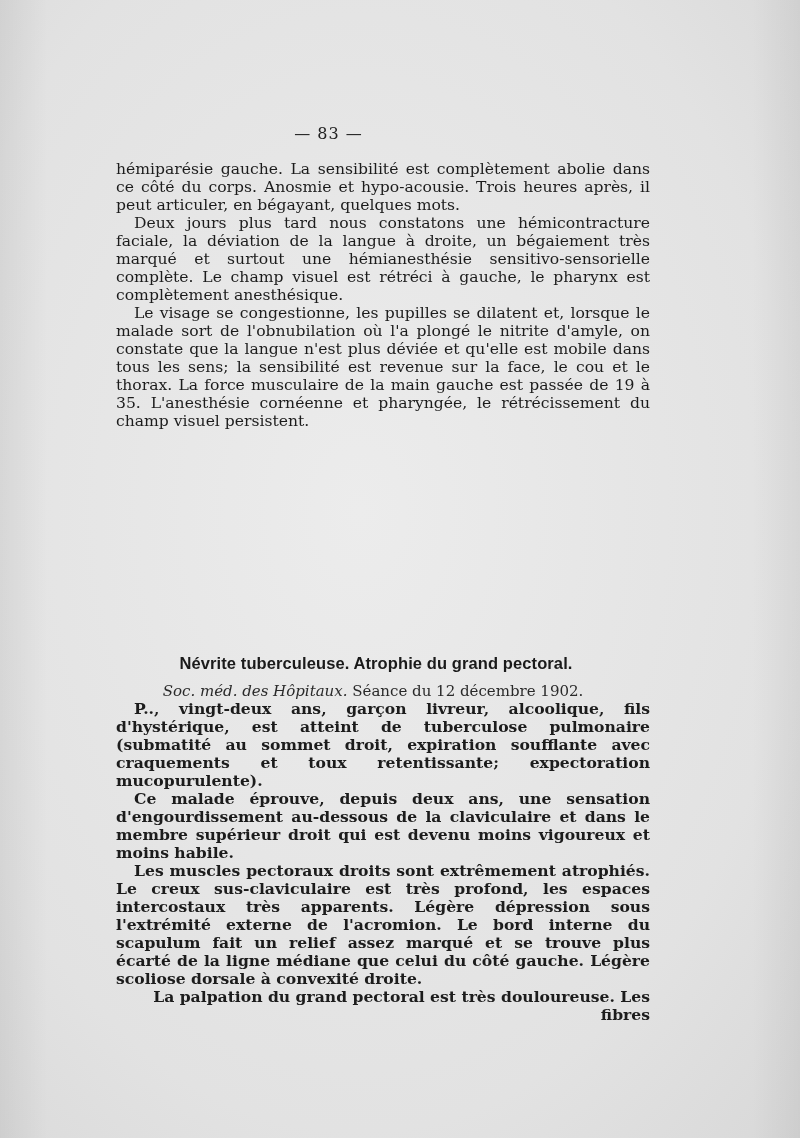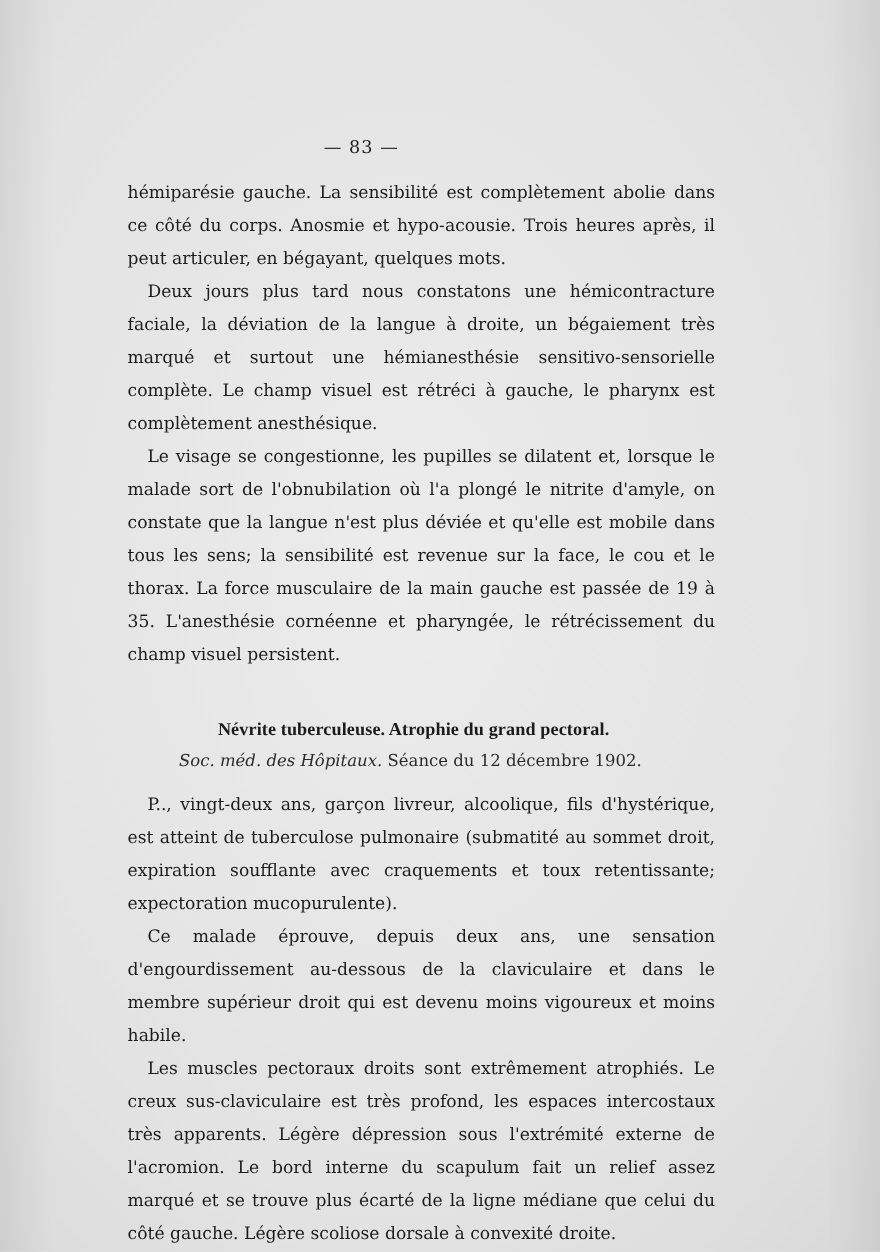--- a/index.html
+++ b/index.html
@@ -13,37 +13,37 @@
       color: #1c1c1c;
       position: relative;
     }
     .page { position: absolute; left: 0; top: 0; width: 657px; height: 1138px; }
     .page-number {
       position: absolute; top: 124px; left: 0; width: 100%;
       text-align: center; font-size: 16px; letter-spacing: 1px; color: #222;
     }
     .body {
       position: absolute; left: 116px; width: 534px; top: 160px;
-      font-size: 15.6px; line-height: 30px; text-align: justify;
+      font-size: 15.6px; line-height: 18px; text-align: justify;
     }
     .body p { margin: 0; text-indent: 18px; }
     .body p.cont { text-indent: 0; }
     .section {
       position: absolute; left: 116px; width: 534px; top: 652px; text-align: center;
     }
     .section-title {
-      font-family: Liberation Serif, serif;
+      font-family: Liberation Sans, sans-serif;
       font-weight: bold; font-size: 16.5px; letter-spacing: 0.1px;
       color: #1a1a1a; line-height: 22px; margin-left: -14px;
     }
     .section-source {
       margin-top: 8px; font-size: 15px; color: #2a2a2a; margin-left: -20px;
     }
     .section-source .it { font-style: italic; }
-    .body2 { top: 716px; }
+    .body2 { top: 700px; font-weight: bold; }
   </style>
 </head>
 <body>
 
 <div class="page">
   <div class="page-number">— 83 —</div>
 
   <div class="body">
     <p class="cont">hémiparésie gauche. La sensibilité est complètement abolie dans ce côté du corps. Anosmie et hypo-acousie. Trois heures après, il peut articuler, en bégayant, quelques mots.</p>
     <p>Deux jours plus tard nous constatons une hémicontracture faciale, la déviation de la langue à droite, un bégaiement très marqué et surtout une hémianesthésie sensitivo-sensorielle complète. Le champ visuel est rétréci à gauche, le pharynx est complètement anesthésique.</p>

